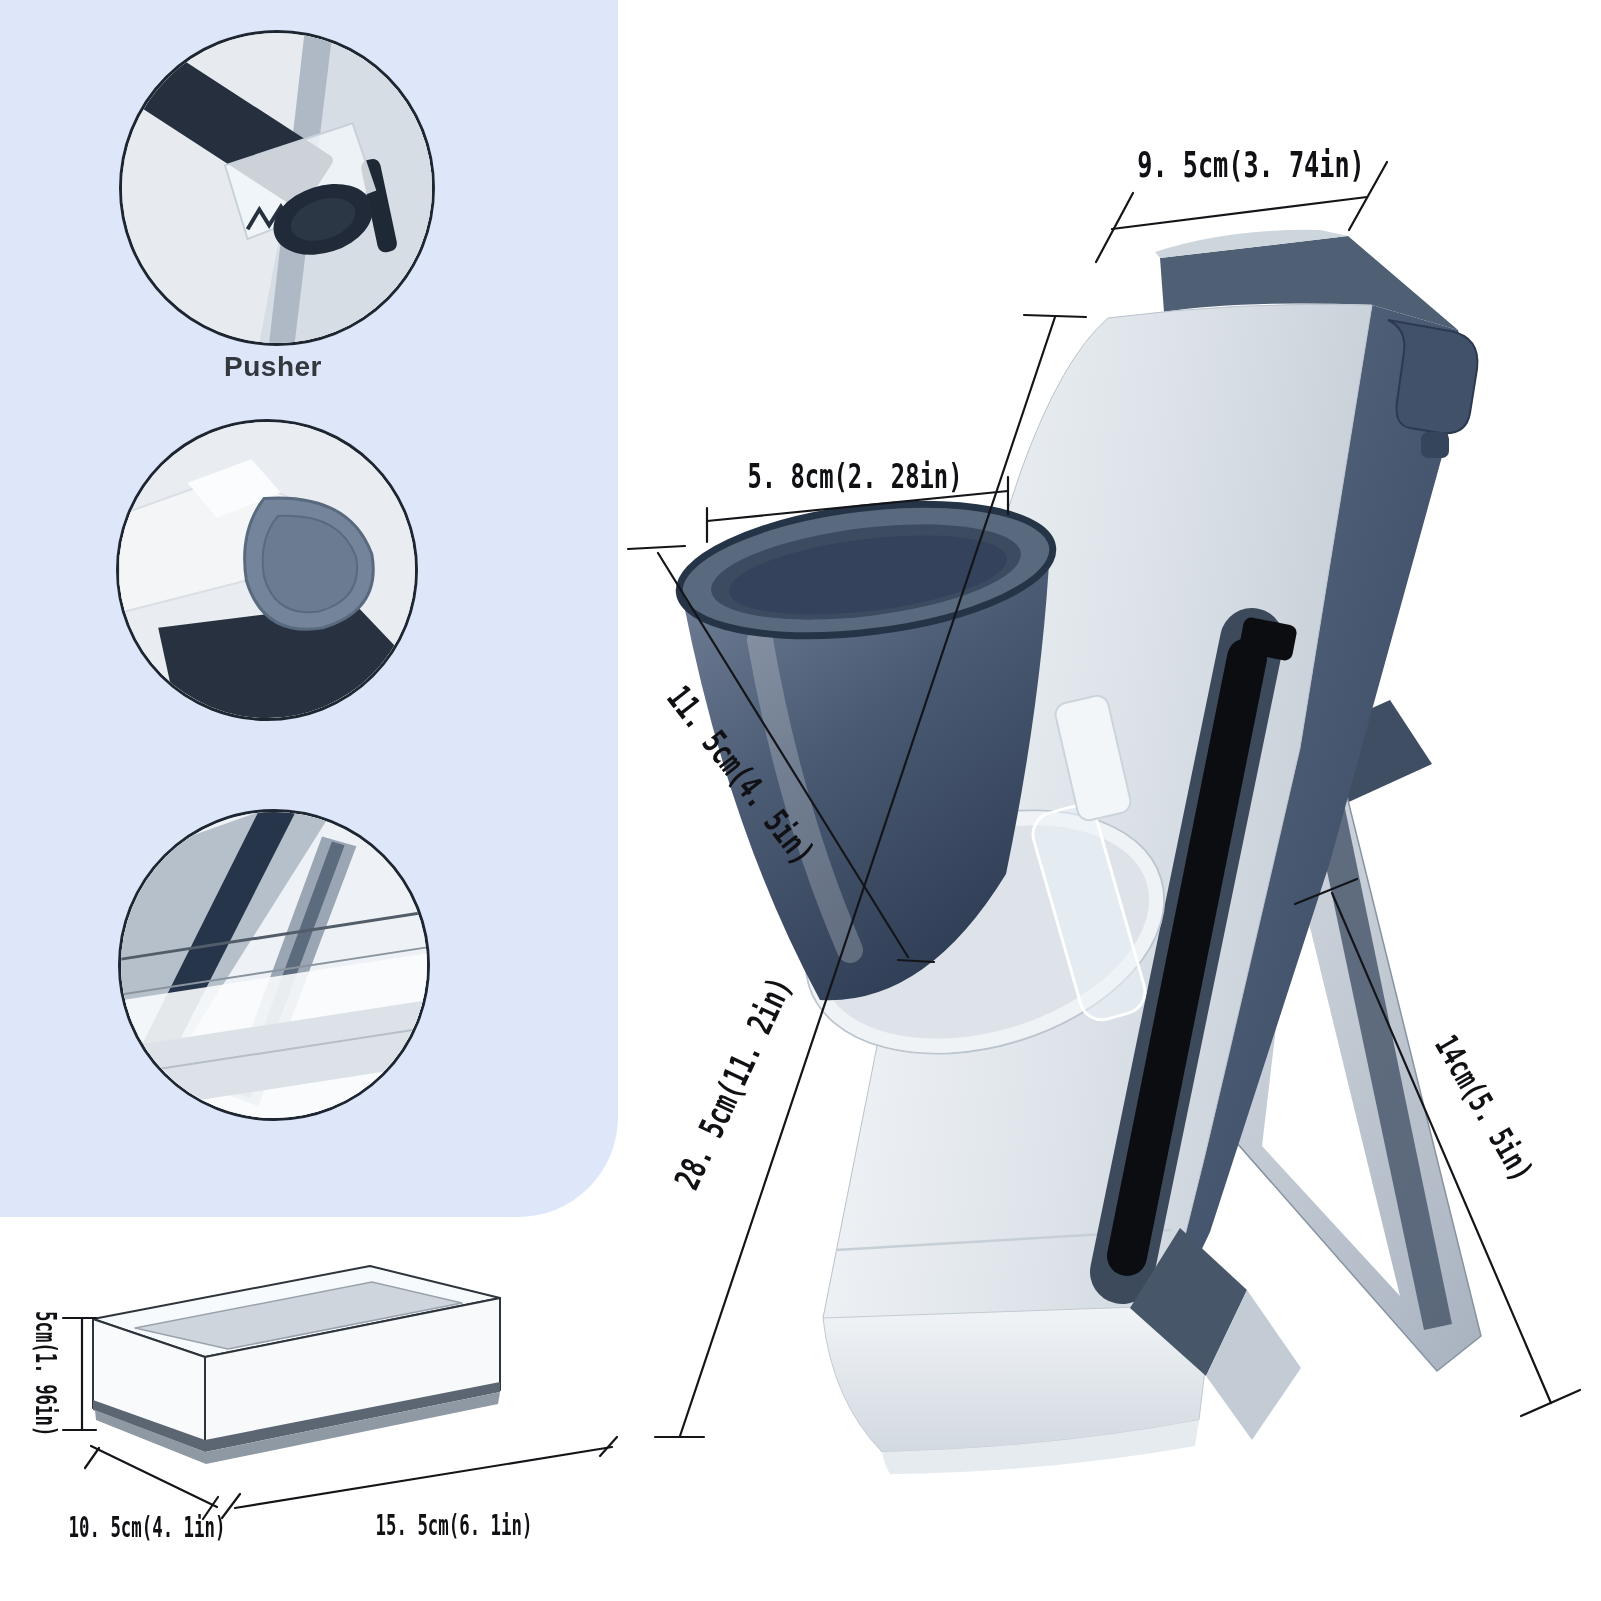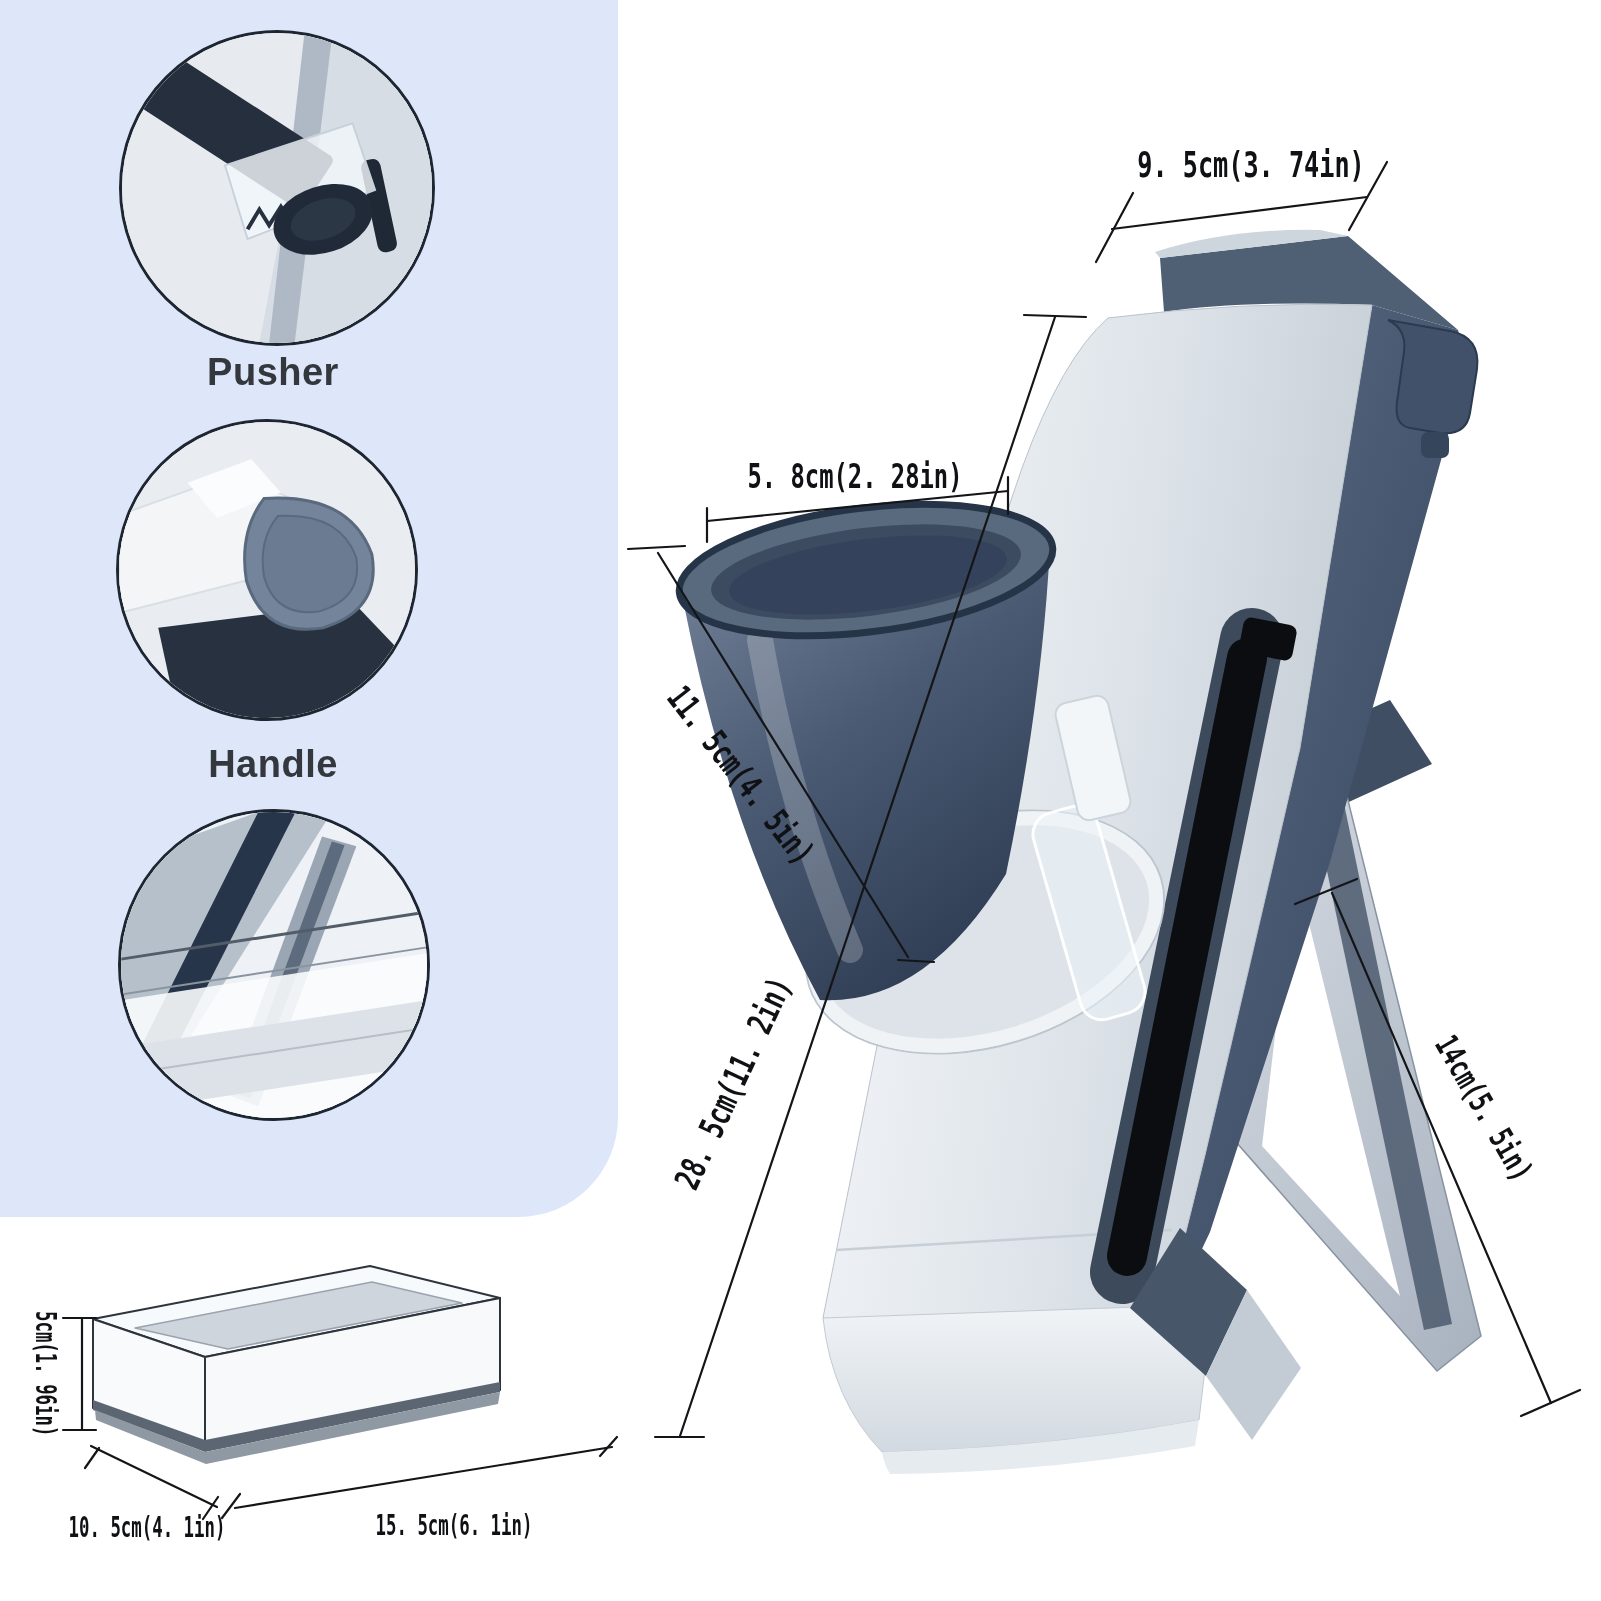--- a/index.html
+++ b/index.html
@@ -3,21 +3,21 @@
 <meta charset="utf-8">
 <style>
   html,body{margin:0;padding:0;background:#ffffff;}
   .canvas{position:relative;width:1601px;height:1601px;background:#ffffff;overflow:hidden;
           font-family:"Liberation Sans",sans-serif;}
   .panel{position:absolute;left:0;top:0;width:618px;height:1217px;background:#dde7f9;
          border-radius:0 0 100px 0;}
   .photo{position:absolute;border-radius:50%;border:3px solid #1e2631;overflow:hidden;
          background:#eef1f5;box-sizing:border-box;}
   .photo svg{display:block;width:100%;height:100%;}
-  .feature-label{position:absolute;text-align:center;font-weight:700;font-size:38px;
+  .feature-label{position:absolute;text-align:center;font-weight:700;font-size:28px;
                  color:#34383e;letter-spacing:.5px;}
   .scene{position:absolute;left:0;top:0;}
   .dim{position:absolute;text-align:center;font-family:"DejaVu Sans Mono",monospace;
        font-weight:700;color:#101114;font-size:36px;line-height:40px;white-space:nowrap;
        transform-origin:center center;}
   .dim-sm{font-size:28px;line-height:30px;}
 </style>
 </head>
 <body>
 
@@ -43,21 +43,20 @@
   <div class="photo" style="left:116px;top:419px;width:302px;height:302px;">
     <svg viewBox="0 0 302 302">
       <rect x="0" y="0" width="302" height="302" fill="#e9edf2"></rect>
       <path d="M40,210 L240,185 L302,250 L302,302 L60,302 Z" fill="#27313f"></path>
       <path d="M0,95 L120,52 L190,85 L175,150 L0,195 Z" fill="#f3f5f7" stroke="#d9dfe5" stroke-width="2"></path>
       <path d="M70,62 L135,38 L165,72 L100,98 Z" fill="#fbfcfd"></path>
       <path d="M148,78 Q235,72 258,135 Q268,192 208,210 Q148,220 130,162 Q122,112 148,78 Z" fill="#74849a" stroke="#5a6a7e" stroke-width="3"></path>
       <path d="M162,96 Q225,92 242,138 Q249,180 205,193 Q160,200 148,158 Q142,120 162,96 Z" fill="#6b7c92" stroke="#596a80" stroke-width="2"></path>
     </svg>
   </div>
-  <div class="feature-label" style="left:123px;top:743px;width:300px;">Handle</div>
 
   <div class="photo" style="left:118px;top:809px;width:312px;height:312px;">
     <svg viewBox="0 0 312 312">
       <rect x="0" y="0" width="312" height="312" fill="#eef1f5"></rect>
       <path d="M0,50 L140,0 L215,0 L70,230 L0,260 Z" fill="#b6c0ca"></path>
       <path d="M140,0 L178,0 L52,248 L20,240 Z" fill="#27354a"></path>
       <path d="M205,25 L240,35 L140,300 L108,288 Z" fill="#9aa6b3"></path>
       <path d="M215,30 L228,34 L132,292 L120,288 Z" fill="#4e5d70" opacity=".8"></path>
       <path d="M0,192 L312,144 L312,312 L0,312 Z" fill="rgba(250,252,253,.9)"></path>
       <path d="M0,240 L312,192 L312,258 L0,306 Z" fill="#dce2e8"></path>

